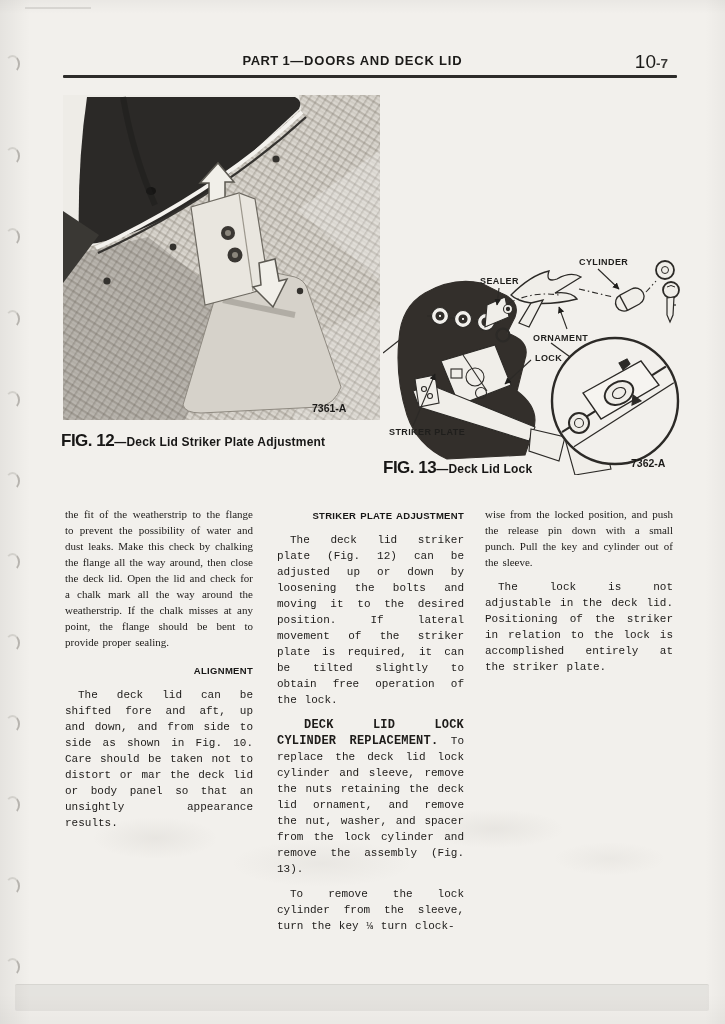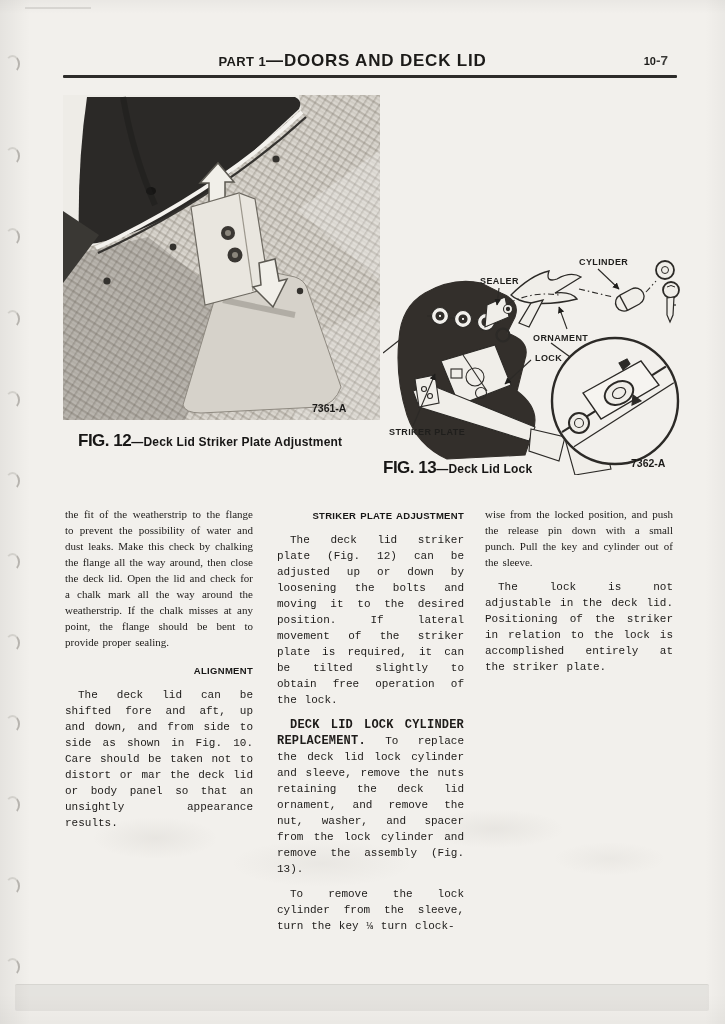--- a/index.html
+++ b/index.html
@@ -17,47 +17,47 @@
     position:absolute; left:5px; width:11px; height:14px;
     border:2px solid transparent; border-right-color:#b6b3ae; border-top-color:rgba(182,179,174,.45);
     border-radius:50%;
   }
   .top-streak { position:absolute; left:25px; top:7px; width:66px; height:2px; background:#d7d5d1; }
 
   
   .hdr-title { position:absolute; left:0; top:51px; width:725px; text-align:center; white-space:nowrap;
     font-family:"Liberation Sans", sans-serif; color:#1c1b19; letter-spacing:-0.2px; transform:translateX(-10px); }
   .hdr-title .t1 { font-size:13px; font-weight:bold; letter-spacing:.4px; }
-  .hdr-title .t2 { font-size:17px; font-weight:bold; letter-spacing:.8px; }
+  .hdr-title .t2 { font-size:13px; font-weight:bold; letter-spacing:.8px; }
   .hdr-pageno { position:absolute; top:51px; right:57px; font-family:"Liberation Sans", sans-serif; color:#1c1b19; }
-  .hdr-pageno .pn1 { font-size:11px; font-weight:bold; }
+  .hdr-pageno .pn1 { font-size:19px; font-weight:normal; }
   .hdr-pageno .pn2 { font-size:13.5px; font-weight:bold; opacity:.85; }
   .hdr-rule { position:absolute; left:63px; top:75px; width:614px; height:3px; background:#2d2c2a; border-radius:1px; }
 
   
   .fig12 { position:absolute; left:63px; top:95px; width:317px; height:325px; }
   .fig13 { position:absolute; left:383px; top:243px; width:300px; height:232px; }
   .caption { position:absolute; font-family:"Liberation Sans", sans-serif; color:#181716; white-space:nowrap; }
-  .cap12 { left:78px; top:431px; }
+  .cap12 { left:61px; top:431px; }
   .cap13 { left:383px; top:458px; }
   .figno { font-size:17px; font-weight:bold; letter-spacing:-0.5px; }
   .figtext { font-size:12px; font-weight:bold; letter-spacing:.2px; }
 
   
   .col { position:absolute; top:506px; text-align:justify; color:#1d1b19;
          font-size:11px; line-height:16px; word-spacing:1.2px; }
   .col1 { left:65px;  width:188px; }
   .col2 { left:277px; width:187px; top:508px; }
   .col3 { left:485px; width:188px; }
   .col p { margin:0 0 9px 0; }
   .col p.ind { text-indent:13px;font-family:Liberation Mono, monospace; }
   .subhead { font-family:"Liberation Sans", sans-serif; font-size:9.5px; font-weight:bold;
              letter-spacing:.3px; text-align:right; margin:13px 0 8px 0; color:#181716; }
   .subhead.first { margin-top:0; }
-  .runin { font-weight:bold; font-size:12px; letter-spacing:.2px; }
+  .runin { font-weight:bold; font-size:12px; letter-spacing:.2px;margin-left:14px; }
 
   .smudge { position:absolute; left:40px; top:792px; width:640px; height:115px;
     background:
       radial-gradient(90px 30px at 18% 40%, rgba(95,90,80,.07), transparent 70%),
       radial-gradient(130px 34px at 44% 62%, rgba(95,90,80,.06), transparent 70%),
       radial-gradient(100px 28px at 71% 32%, rgba(95,90,80,.07), transparent 70%),
       radial-gradient(80px 24px at 89% 58%, rgba(95,90,80,.05), transparent 70%); }
   .bottom-band { position:absolute; left:15px; top:984px; width:694px; height:26px;
     background:rgba(60,58,54,.07); border-top:1px solid rgba(60,58,54,.08); border-radius:2px; }
 

